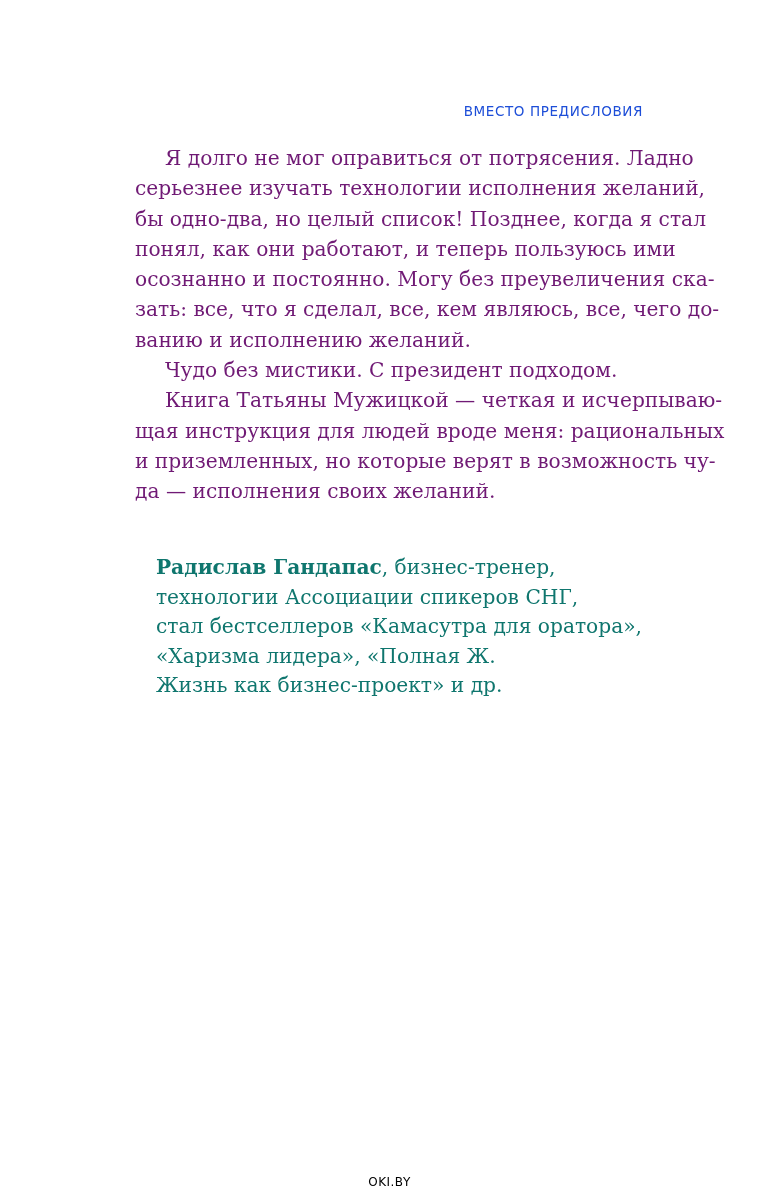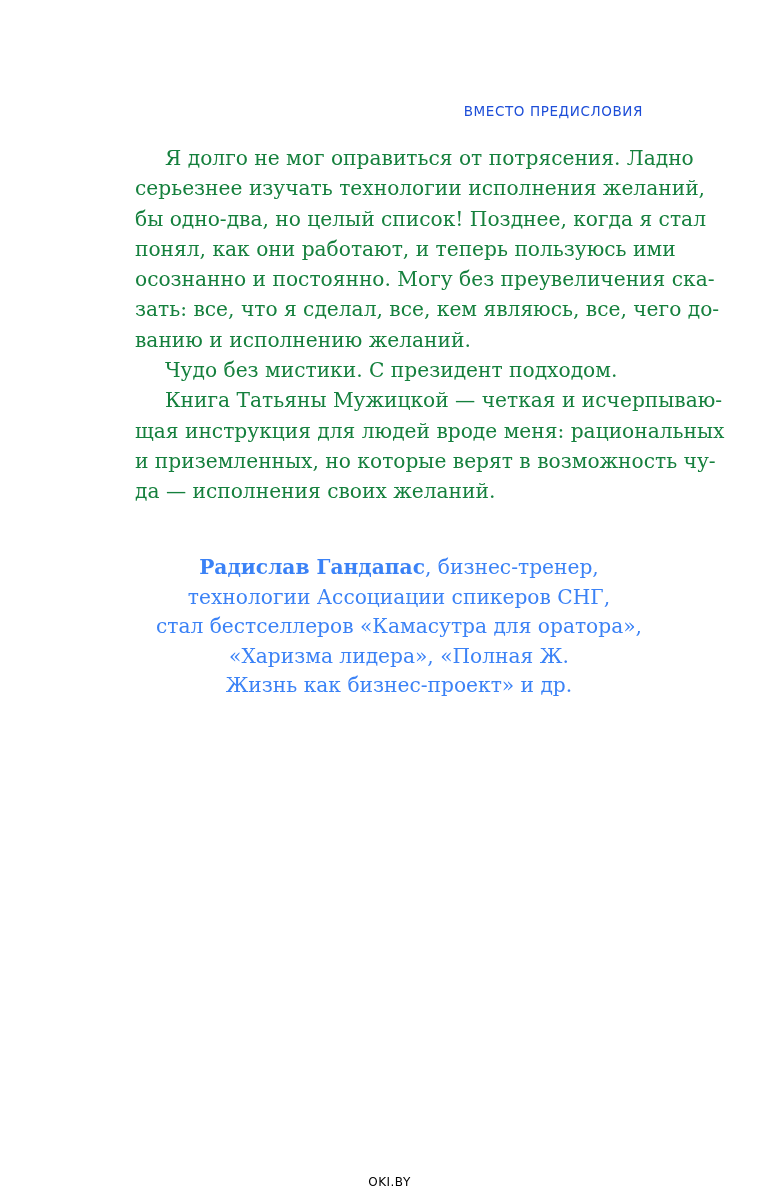--- a/index.html
+++ b/index.html
@@ -8,29 +8,29 @@
     overflow: hidden; color: #1a1a1a;
   }
   .running-head {
     position: absolute; right: 136px; top: 103px;
     font-family: "DejaVu Sans", sans-serif; font-size: 13.5px; letter-spacing: 0.6px;
     color: #1d4ed8;
   }
   .body-text {
     position: absolute; left: 135px; top: 143px; width: 509px;
     font-family: "DejaVu Serif", serif; font-size: 20.2px; line-height: 30.3px;
-    color: #15803d;
+    color: #701a75;
   }
   .line { display: block; white-space: nowrap; text-align: justify; text-align-last: justify; }
   .line.last { text-align-last: left; }
   .indent { padding-left: 30px; }
   .signature {
     position: absolute; right: 137px; top: 553px;
     font-family: "DejaVu Serif", serif; font-size: 20.2px; line-height: 29.6px;
-    text-align: center; color: #3b82f6;
+    text-align: left; color: #0f766e;
   }
   .signature .sig-line { display: block; white-space: nowrap; }
   .bold { font-weight: bold; }
   .watermark {
     position: absolute; left: 0; right: 0; top: 1175px; text-align: center;
     font-family: "DejaVu Sans", sans-serif; font-size: 12px; color: #000000; letter-spacing: 0.5px;
   }
 </style>
 </head>
 <body>

